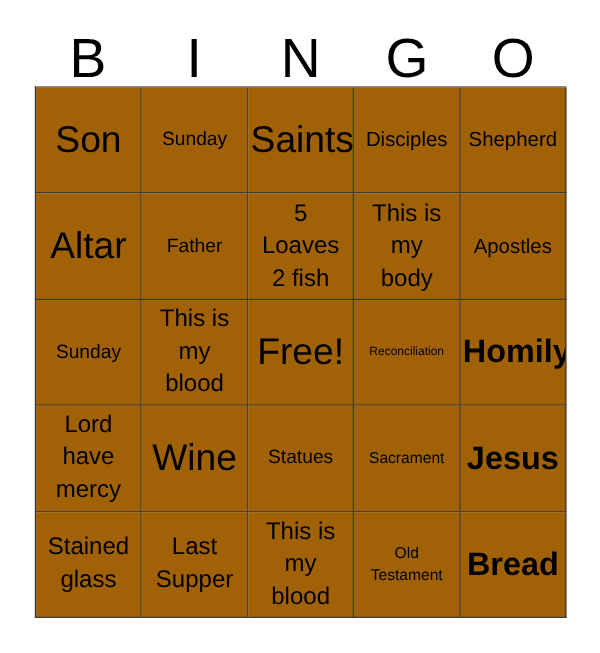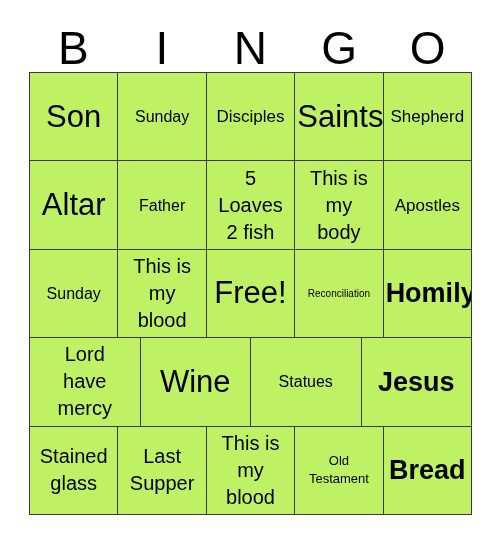--- a/index.html
+++ b/index.html
@@ -57,21 +57,21 @@
     height: 88.4px;
     box-sizing: border-box;
     border-right: 1px solid #3a3a3a;
     border-bottom: 1px solid #3a3a3a;
     display: flex;
     align-items: center;
     justify-content: center;
     text-align: center;
     padding: 0 2px;
     overflow: hidden;
-    background: #bef264;
+    background: #a16207;
   }
   .bingo-cell .cell-text {
     display: block;
     width: 100%;
     text-align: center;
     white-space: pre-line;
     color: #000;
   }
 
   
@@ -99,24 +99,24 @@
   <div id="bingo-grid">
 
     <div class="bingo-row">
       <div class="bingo-cell">
           <span class="cell-text" data-size="xxl">Son</span>
         </div>
       <div class="bingo-cell">
           <span class="cell-text" data-size="l">Sunday</span>
         </div>
       <div class="bingo-cell">
+          <span class="cell-text" data-size="xxl">Saints</span>
+        </div>
+      <div class="bingo-cell">
           <span class="cell-text" data-size="s">Disciples</span>
-        </div>
-      <div class="bingo-cell">
-          <span class="cell-text" data-size="xxl">Saints</span>
         </div>
       <div class="bingo-cell">
           <span class="cell-text" data-size="s">Shepherd</span>
         </div>
     </div>
 
     <div class="bingo-row">
       <div class="bingo-cell">
           <span class="cell-text" data-size="xxl">Altar</span>
         </div>
@@ -164,20 +164,23 @@
 have
 mercy</span>
         </div>
       <div class="bingo-cell">
           <span class="cell-text" data-size="xxl">Wine</span>
         </div>
       <div class="bingo-cell">
           <span class="cell-text" data-size="l">Statues</span>
         </div>
       <div class="bingo-cell">
+          <span class="cell-text" data-size="xs">Sacrament</span>
+        </div>
+      <div class="bingo-cell">
           <span class="cell-text" data-size="xl">Jesus</span>
         </div>
     </div>
 
     <div class="bingo-row">
       <div class="bingo-cell">
           <span class="cell-text" data-size="m">Stained
 glass</span>
         </div>
       <div class="bingo-cell">

